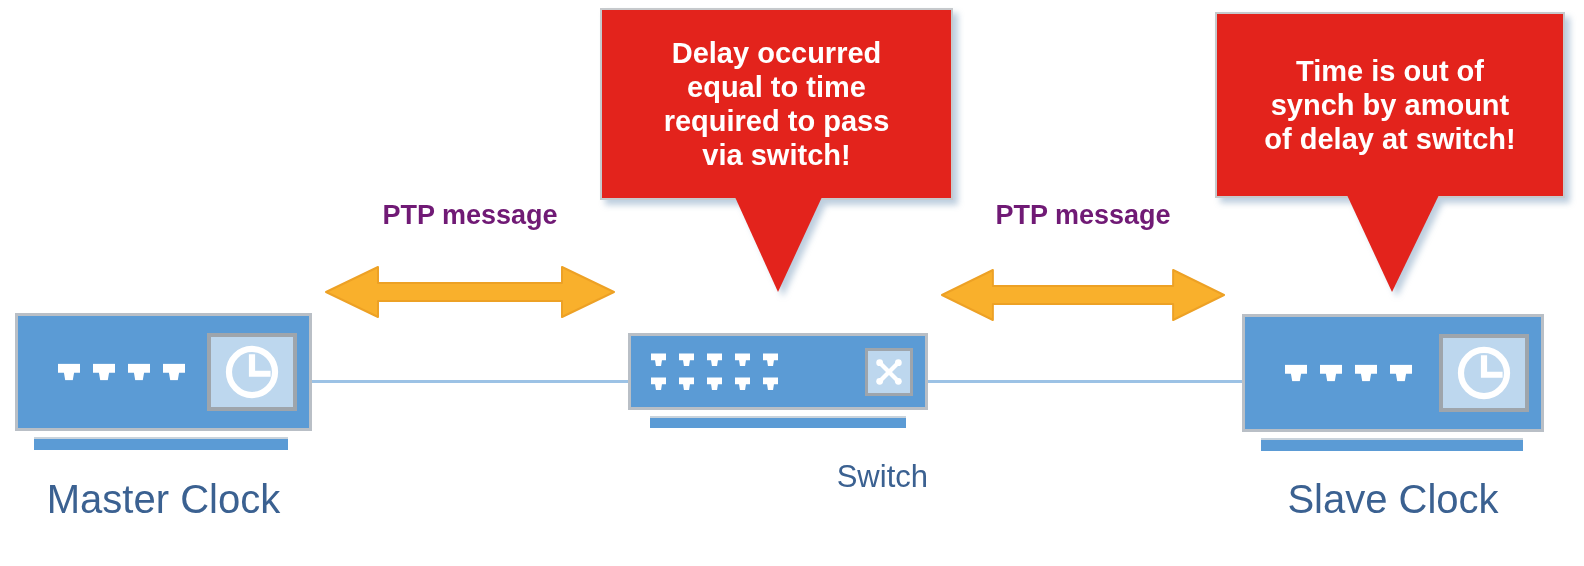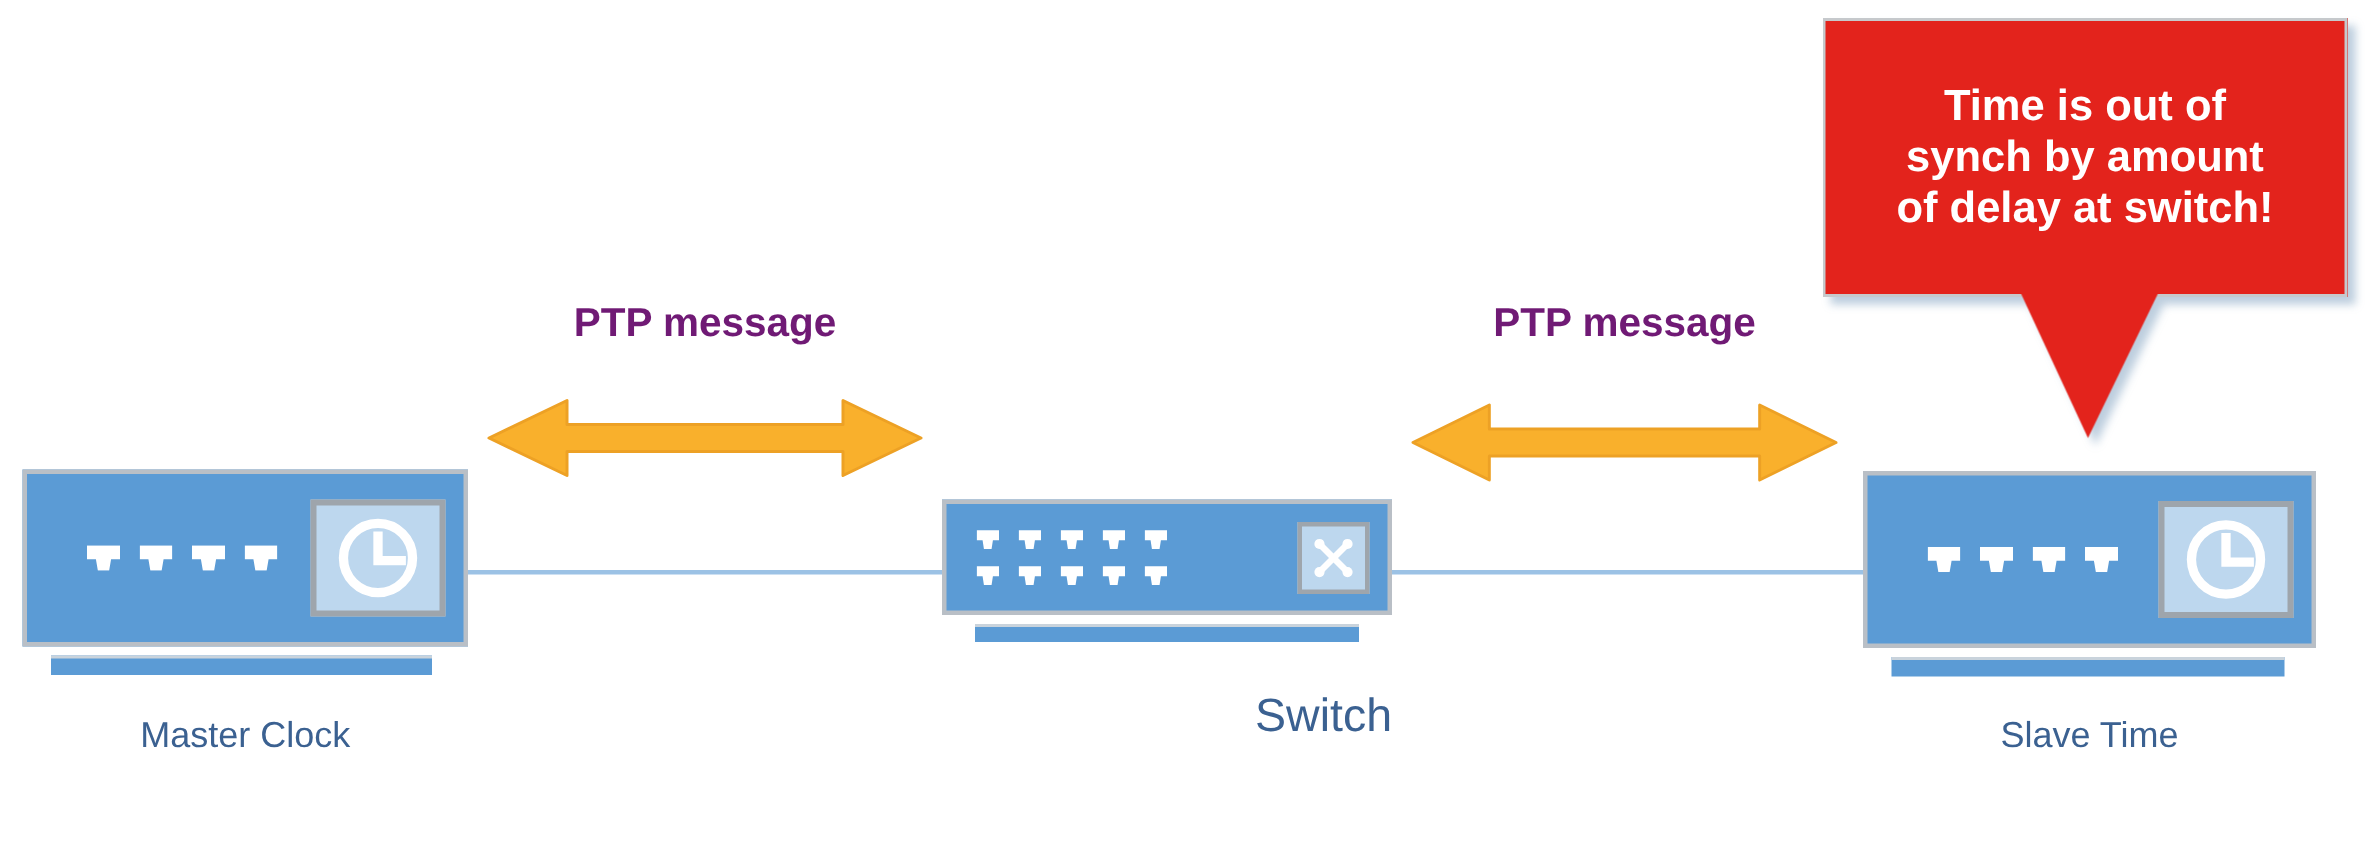--- a/index.html
+++ b/index.html
@@ -39,21 +39,21 @@
   .icon-panel {
     position:absolute; right:12px; top:50%; transform:translateY(-50%);
     background:#bdd7ee; border:4px solid #9ea5ac;
     display:flex; align-items:center; justify-content:center;
   }
   .icon-panel.clock  { width:90px; height:78px; }
   .icon-panel.xcross { width:48px; height:48px; border-width:3px; }
 
   .device-label {
     position:absolute; text-align:center;
-    color:#3b6191; font-size:24px; letter-spacing:0;
+    color:#3b6191; font-size:40px; letter-spacing:0;
   }
   .device-label.master { left:15px;   width:297px; top:477px; }
   .device-label.switch { left:628px;  width:300px; top:459px; font-size:31px;text-align:right; }
   .device-label.slave  { left:1242px; width:302px; top:477px; }
 
   
   .ptp-label {
     position:absolute; top:200px; text-align:center;
     color:#701a75; font-weight:bold; font-size:27px;
   }
@@ -90,20 +90,27 @@
   }
 </style>
 </head>
 <body>
 
 <div class="canvas">
 
   <div class="net-line left"></div>
   <div class="net-line right"></div>
 
+  <div class="callout delay">
+    <div class="callout-text">Delay occurred
+equal to time
+required to pass
+via switch!</div>
+    <div class="callout-tail"></div>
+  </div>
 
   <div class="callout sync">
     <div class="callout-text">Time is out of
 synch by amount
 of delay at switch!</div>
     <div class="callout-tail"></div>
   </div>
 
   <div class="ptp-label left">PTP message</div>
   <svg class="arrow left" viewBox="0 0 292 56" preserveAspectRatio="none">
@@ -167,15 +174,15 @@
         <div class="port"></div>
       </div>
     <div class="icon-panel clock">
       <svg width="62" height="62" viewBox="0 0 70 70">
         <circle cx="35" cy="35" r="26" fill="none" stroke="#ffffff" stroke-width="7"></circle>
         <path d="M35,15 L35,37 L56,37" fill="none" stroke="#ffffff" stroke-width="7"></path>
       </svg>
     </div>
   </div>
   <div class="stand slave"></div>
-  <div class="device-label slave">Slave Time</div>
+  <div class="device-label slave">Slave Clock</div>
 
 </div>
 
 </body></html>

